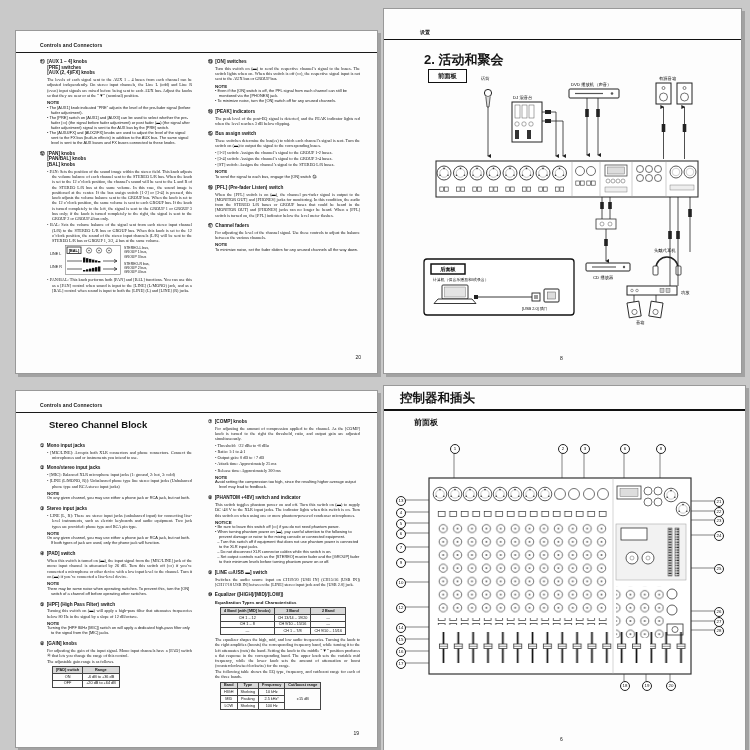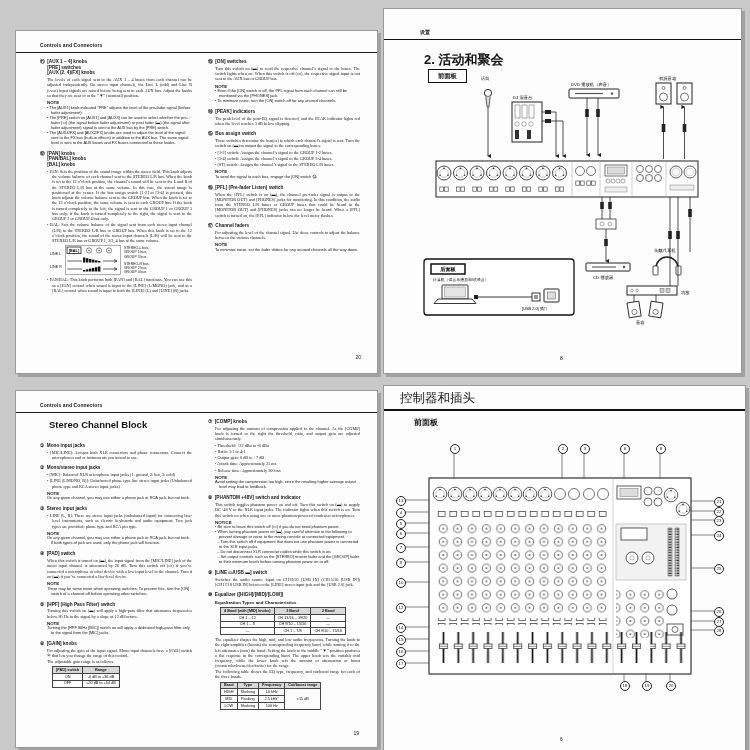--- a/index.html
+++ b/index.html
@@ -34,21 +34,21 @@
   .tbl th{background:#d9d9d9;font-weight:bold}
   .balfig{display:flex;align-items:center;gap:3px;margin:2px 0 2px 10px}
   .figL{font-size:3.7px;display:flex;flex-direction:column;justify-content:space-around;height:26px}
   .figR{font-size:3.5px;display:flex;flex-direction:column;gap:2.5px}
   .busstack div{line-height:1.25}
   .trhead{position:absolute;left:36px;top:20px;font-size:5px;font-weight:bold}
   .trrule{position:absolute;left:0;right:0;top:30px;border-top:1.9px solid #111}
   .trtitle{position:absolute;left:40px;top:42px;font-size:13px;font-weight:bold}
   .panelbox{position:absolute;left:44px;top:60px;border:1.6px solid #111;font-size:6.3px;font-weight:bold;padding:1.5px 9px;background:#fff}
   .diag{position:absolute;inset:0;width:100%;height:100%}
-  .brtitle{position:absolute;left:16px;top:4px;font-size:12.5px;font-weight:normal}
+  .brtitle{position:absolute;left:16px;top:4px;font-size:12.5px;font-weight:bold}
   .brrule{position:absolute;left:0;right:0;top:23px;border-top:2px solid #111}
   .brsub{position:absolute;left:30px;top:31px;font-size:8px;font-weight:bold}
   .co{position:absolute;width:8px;height:8px;border:1px solid #222;border-radius:50%;background:#fff;font-size:4.4px;line-height:8px;text-align:center}
   #coTop .co:nth-child(1){left:66px;top:58px}#coTop .co:nth-child(2){left:174px;top:58px}#coTop .co:nth-child(3){left:196px;top:58px}#coTop .co:nth-child(4){left:236px;top:58px}#coTop .co:nth-child(5){left:272px;top:58px}
   #coLeft .co{left:12px}
   #coLeft .co:nth-child(1){top:110px}#coLeft .co:nth-child(2){top:122px}#coLeft .co:nth-child(3){top:133px}#coLeft .co:nth-child(4){top:143px}#coLeft .co:nth-child(5){top:157px}#coLeft .co:nth-child(6){top:172px}#coLeft .co:nth-child(7){top:192px}#coLeft .co:nth-child(8){top:217px}#coLeft .co:nth-child(9){top:237px}#coLeft .co:nth-child(10){top:249px}#coLeft .co:nth-child(11){top:261px}#coLeft .co:nth-child(12){top:273px}
   #coRight .co{left:330px}
   #coRight .co:nth-child(1){top:111px}#coRight .co:nth-child(2){top:121px}#coRight .co:nth-child(3){top:130px}#coRight .co:nth-child(4){top:145px}#coRight .co:nth-child(5){top:178px}#coRight .co:nth-child(6){top:221px}#coRight .co:nth-child(7){top:231px}#coRight .co:nth-child(8){top:240px}
   #coBot .co{top:295px}
   #coBot .co:nth-child(1){left:236px}#coBot .co:nth-child(2){left:258px}#coBot .co:nth-child(3){left:282px}

